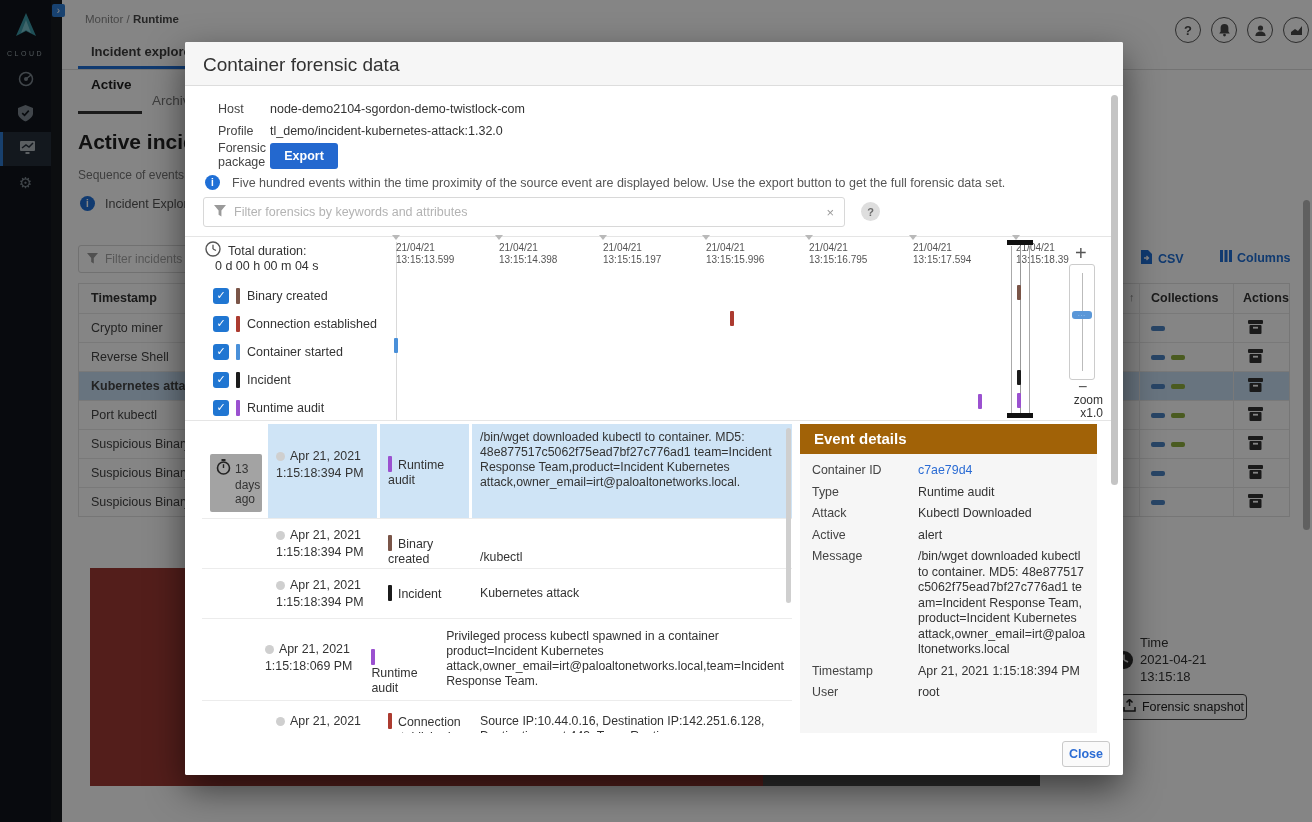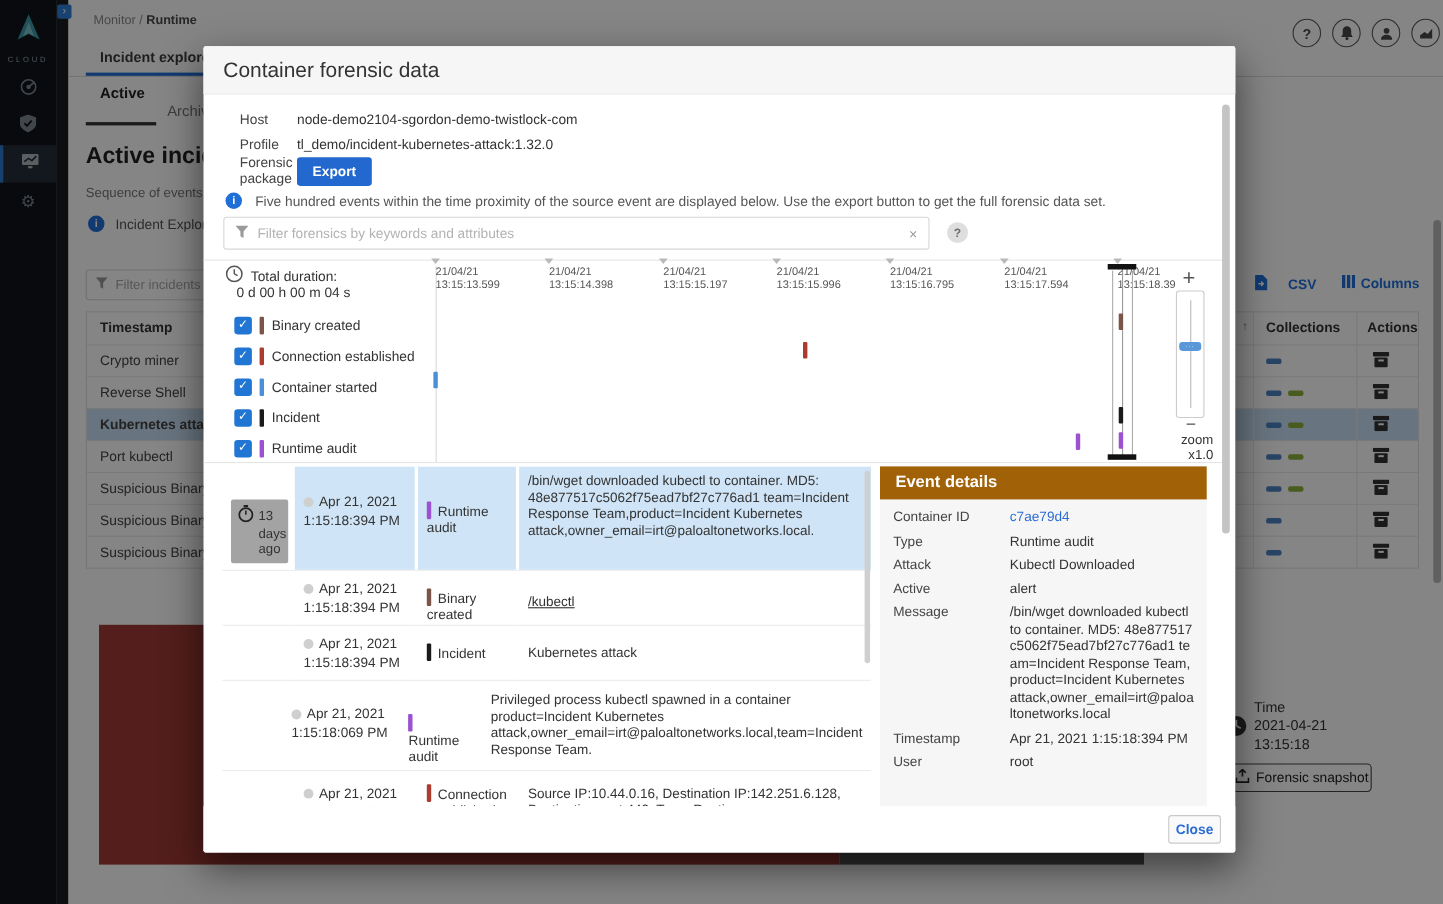--- a/index.html
+++ b/index.html
@@ -31,21 +31,21 @@
   .subtab-underline { position:absolute; left:78px; top:111px; width:64px; height:3px; background:#333; }
   .pg-title { position:absolute; left:78px; top:130px; font-size:21px; font-weight:bold; color:#222; }
   .pg-sub { position:absolute; left:78px; top:168px; font-size:12px; color:#777; }
   .info-dot { width:15px; height:15px; border-radius:50%; background:#1f6fd6; color:#fff; font-size:10px; font-weight:bold;
     display:inline-flex; align-items:center; justify-content:center; }
   .bg-info { position:absolute; left:80px; top:196px; display:flex; align-items:center; gap:10px; font-size:12.5px; color:#555; }
   .bg-filter { position:absolute; left:78px; top:245px; width:1024px; height:28px; border:1px solid #d8d8d8; border-radius:3px; background:#fff; display:flex; align-items:center; padding:0 8px; gap:7px; }
   .bg-filter input { border:none; outline:none; flex:1; font-size:12px; color:#444; font-family:"Liberation Sans",sans-serif; }
   .bg-filter input::placeholder { color:#a8a8a8; }
 
-  .tool-csv { position:absolute; left:1140px; top:250px; display:flex; gap:18px; align-items:center; color:#1f6fd6; font-size:12.5px; font-weight:bold; }
+  .tool-csv { position:absolute; left:1140px; top:250px; display:flex; gap:5px; align-items:center; color:#1f6fd6; font-size:12.5px; font-weight:bold; }
   .tool-cols { position:absolute; left:1220px; top:250px; display:flex; gap:5px; align-items:center; color:#1f6fd6; font-size:12.5px; font-weight:bold; }
 
   .btable { position:absolute; left:78px; top:283px; width:1212px; border:1px solid #e3e3e3; background:#fff; }
   .btr { position:relative; height:29px; border-top:1px solid #e9e9e9; font-size:12.5px; color:#444; }
   .btr.head { border-top:none; height:29px; font-weight:bold; color:#333; }
   .btr.selrow { background:#c7def3; }
   .bt-cat { position:absolute; left:12px; top:7px; }
   .bt-sort { position:absolute; left:1050px; top:7px; color:#888; font-size:11px; }
   .bt-coll { position:absolute; left:1072px; top:7px; }
   .bt-act { position:absolute; left:1164px; top:7px; }
@@ -552,21 +552,21 @@
 
       <div class="erow" style="height:50px;">
         <div class="ecell eg"></div>
         <div class="ecell et" style="padding-top:8px;">
           <div class="etime"><span class="dotg"></span><span>Apr 21, 2021</span></div>
           <div class="etime">1:15:18:394 PM</div>
         </div>
         <div class="ecell ety" style="padding-top:16px;">
           <span class="etype"><span class="chip" style="background-color: rgb(122, 85, 72);"></span><span>Binary created</span></span>
         </div>
-        <div class="ecell em" style="padding-top:21px;text-decoration:underline;">
+        <div class="ecell em" style="padding-top:31px;">
             <div class="emsg">/kubectl</div>
           </div>
       </div>
 
       <div class="erow" style="height:50px;">
         <div class="ecell eg"></div>
         <div class="ecell et" style="padding-top:8px;">
           <div class="etime"><span class="dotg"></span><span>Apr 21, 2021</span></div>
           <div class="etime">1:15:18:394 PM</div>
         </div>

